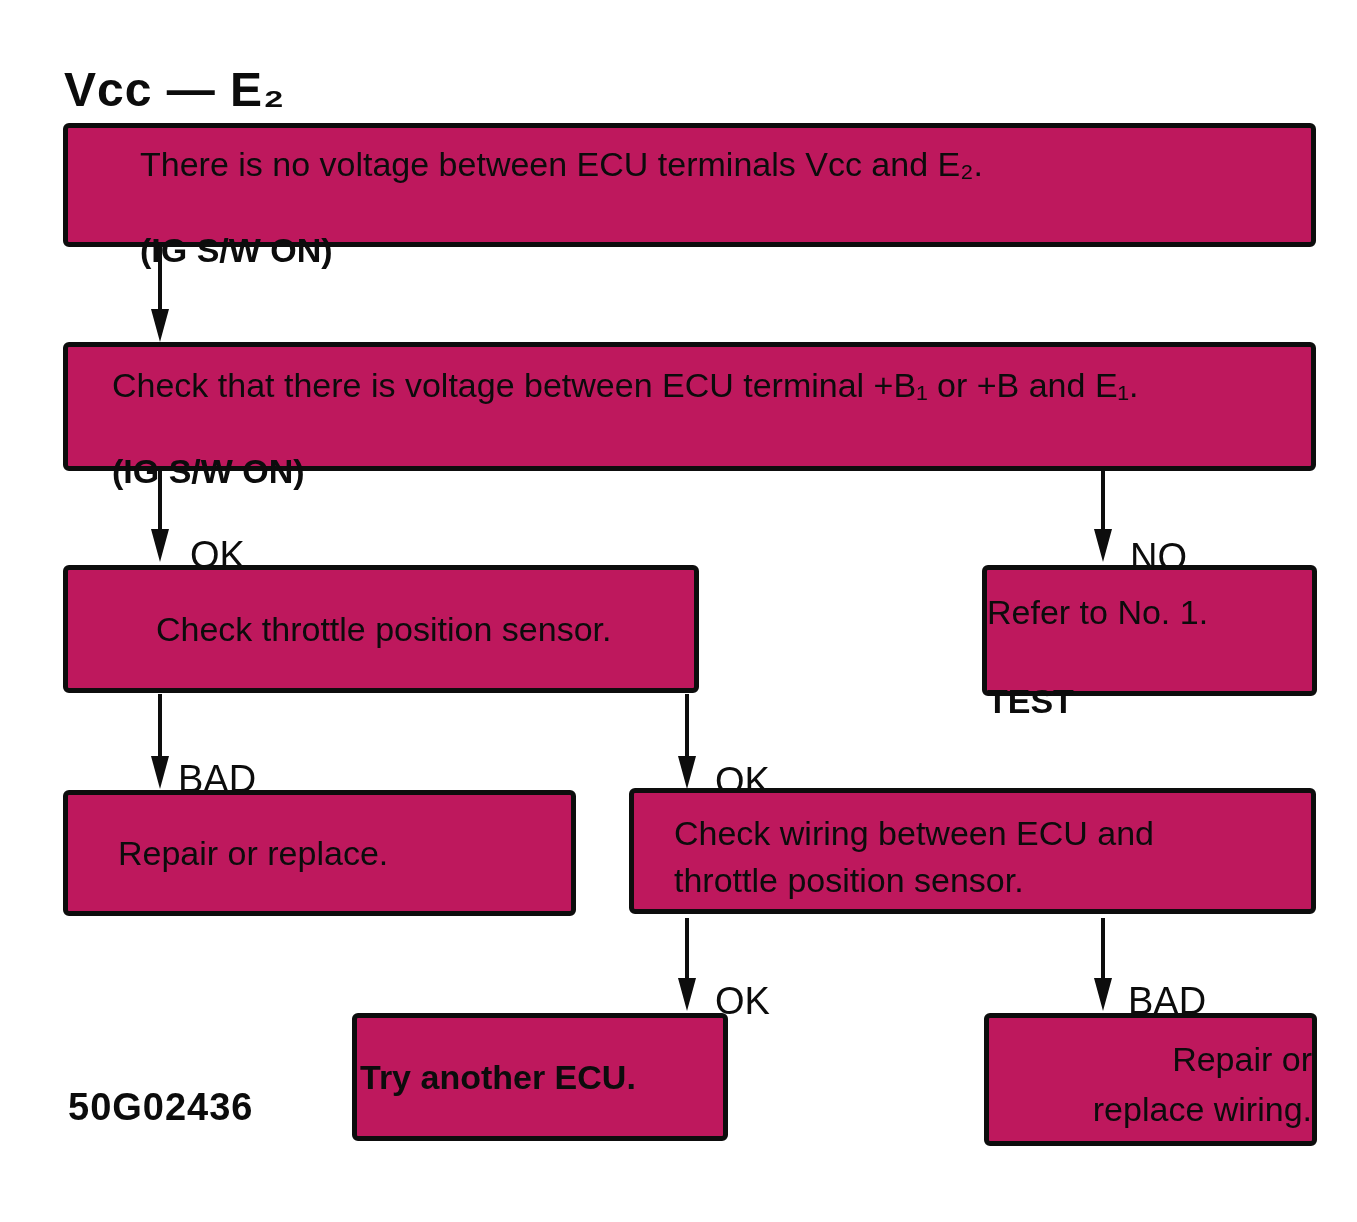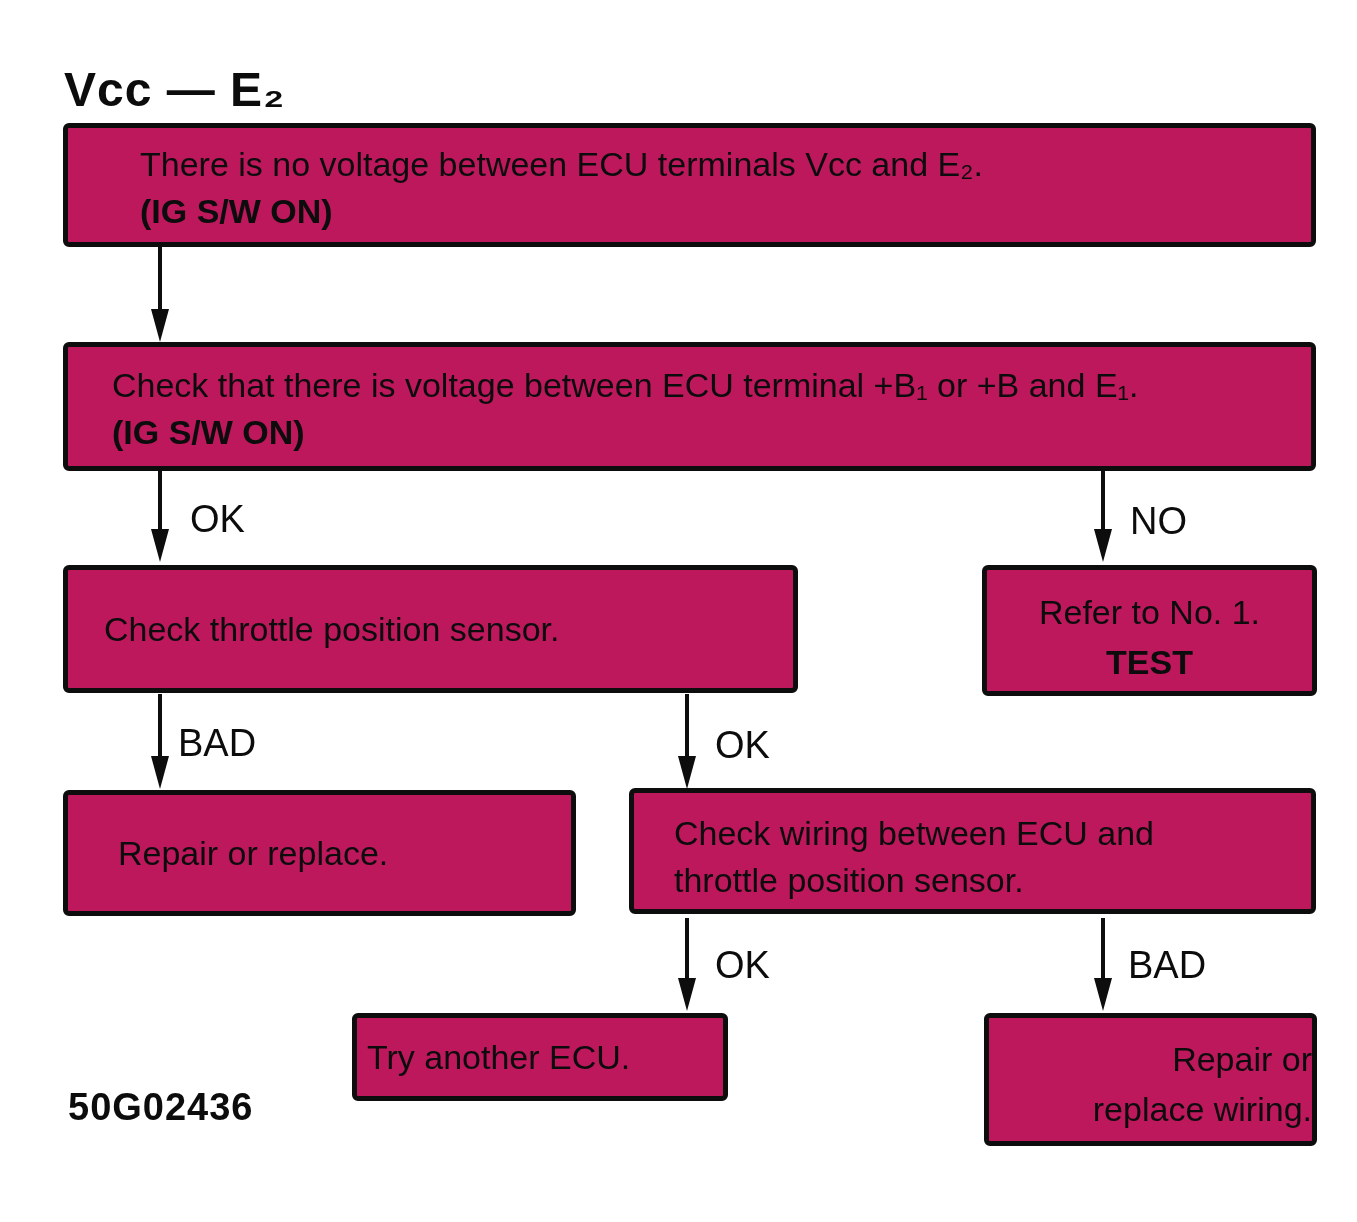--- a/index.html
+++ b/index.html
@@ -30,39 +30,40 @@
   }
   .box {
     position: absolute;
     box-sizing: border-box;
     border: 5px solid #0d0d0d;
     border-radius: 6px;
     background: #be185d;
     font-size: 34px;
     line-height: 47px;
   }
-  .box .bold { font-weight: 700; }
+  .box .bold { font-weight: 700; margin-top: 39px; }
   .vcenter { display: flex; align-items: center; }
-  .center { text-align: center; }
+  .center { text-align: left; }
   .vline {
     position: absolute;
     width: 4px;
     background: #0d0d0d;
   }
   .ahead {
     position: absolute;
     width: 0;
     height: 0;
     border-left: 9px solid transparent;
     border-right: 9px solid transparent;
     border-top: 33px solid #0d0d0d;
   }
   .elabel {
     position: absolute;
     font-size: 38px;
+    margin-top: 36px;
   }
 </style>
 </head>
 <body>
 
 <div class="stage">
 
   <div class="page-title">Vcc — E₂</div>
 
   <div class="box" style="left:63px; top:123px; width:1253px; height:124px; padding:13px 24px 0 72px;">
@@ -79,21 +80,21 @@
   </div>
 
   <div class="vline" style="left:158px; top:471px; height:58px;"></div>
   <div class="ahead" style="left:151px; top:529px;"></div>
   <div class="elabel" style="left:190px; top:498px;">OK</div>
 
   <div class="vline" style="left:1101px; top:471px; height:58px;"></div>
   <div class="ahead" style="left:1094px; top:529px;"></div>
   <div class="elabel" style="left:1130px; top:500px;">NO</div>
 
-  <div class="box vcenter" style="left:63px; top:565px; width:735px; height:128px; padding-left:36px;">
+  <div class="box vcenter" style="left:63px; top:565px; width:636px; height:128px; padding-left:88px;">
     <div>Check throttle position sensor.</div>
   </div>
 
   <div class="box center" style="left:982px; top:565px; width:335px; height:131px; padding-top:17px; line-height:50px;">
     <div>Refer to No. 1.</div>
     <div class="bold">TEST</div>
   </div>
 
   <div class="vline" style="left:158px; top:694px; height:62px;"></div>
   <div class="ahead" style="left:151px; top:756px;"></div>
@@ -113,21 +114,21 @@
   </div>
 
   <div class="vline" style="left:685px; top:918px; height:60px;"></div>
   <div class="ahead" style="left:678px; top:978px;"></div>
   <div class="elabel" style="left:715px; top:944px;">OK</div>
 
   <div class="vline" style="left:1101px; top:918px; height:60px;"></div>
   <div class="ahead" style="left:1094px; top:978px;"></div>
   <div class="elabel" style="left:1128px; top:944px;">BAD</div>
 
-  <div class="box vcenter" style="left:352px; top:1013px; width:376px; height:88px; padding-left:10px;">
+  <div class="box vcenter" style="left:352px; top:1013px; width:376px; height:128px; padding-left:3px;font-weight:bold;">
     <div>Try another ECU.</div>
   </div>
 
   <div class="box" style="left:984px; top:1013px; width:333px; height:133px; padding:16px 0 0 42px; line-height:50px;text-align:right;">
     <div>Repair or</div>
     <div>replace wiring.</div>
   </div>
 
   <div class="fig-code">50G02436</div>
 

